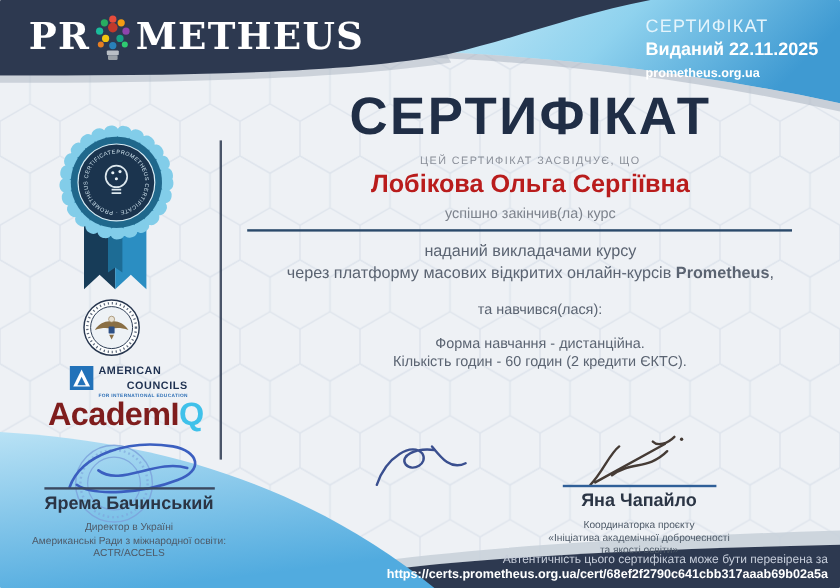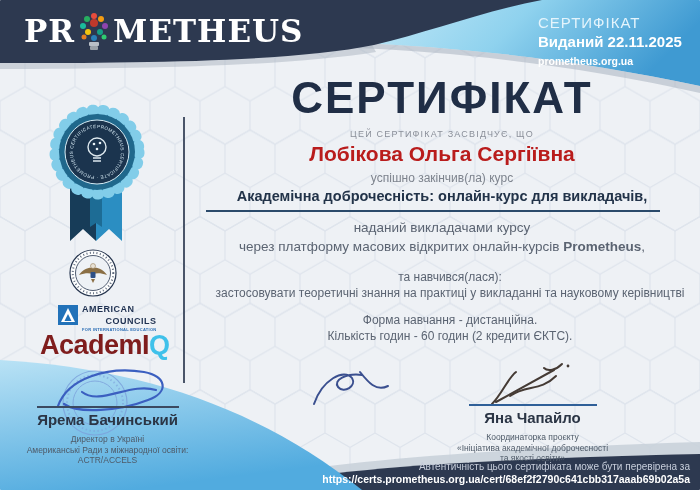--- a/index.html
+++ b/index.html
@@ -184,27 +184,25 @@
     <span class="aq-main">AcademI</span><span class="aq-q">Q</span>
   </div>
 
   <div class="abs ui vline"></div>
 
   <div class="abs ui main">
     <div class="title">СЕРТИФІКАТ</div>
     <div class="certifies">ЦЕЙ СЕРТИФІКАТ ЗАСВІДЧУЄ, ЩО</div>
     <div class="recipient">Лобікова Ольга Сергіївна</div>
     <div class="completed">успішно закінчив(ла) курс</div>
-    <div class="course">Академічна доброчесність: онлайн-курс для викладачів,</div>
     <div class="rule"></div>
     <div class="prov1">наданий викладачами курсу</div>
     <div class="prov2"><span>через платформу масових відкритих онлайн-курсів </span><b>Prometheus</b><span>,</span></div>
     <div class="leftblock">
       <div>та навчився(лася):</div>
-      <div>застосовувати теоретичні знання на практиці у викладанні та науковому керівництві</div>
       <div class="gap">Форма навчання - дистанційна.</div>
       <div>Кількість годин - 60 годин (2 кредити ЄКТС).</div>
     </div>
   </div>
 
   <svg class="abs ui" style="left:48px;top:362px;" width="130" height="78" viewBox="0 0 130 78">
     <g stroke="#7da3dc" fill="none" opacity="0.85">
       <circle cx="47" cy="41" r="32" stroke-width="1.2"></circle>
       <circle cx="47" cy="41" r="28" stroke-width="2" stroke-dasharray="1.5,2.5" opacity="0.7"></circle>
       <circle cx="47" cy="41" r="22" stroke-width="1"></circle>

